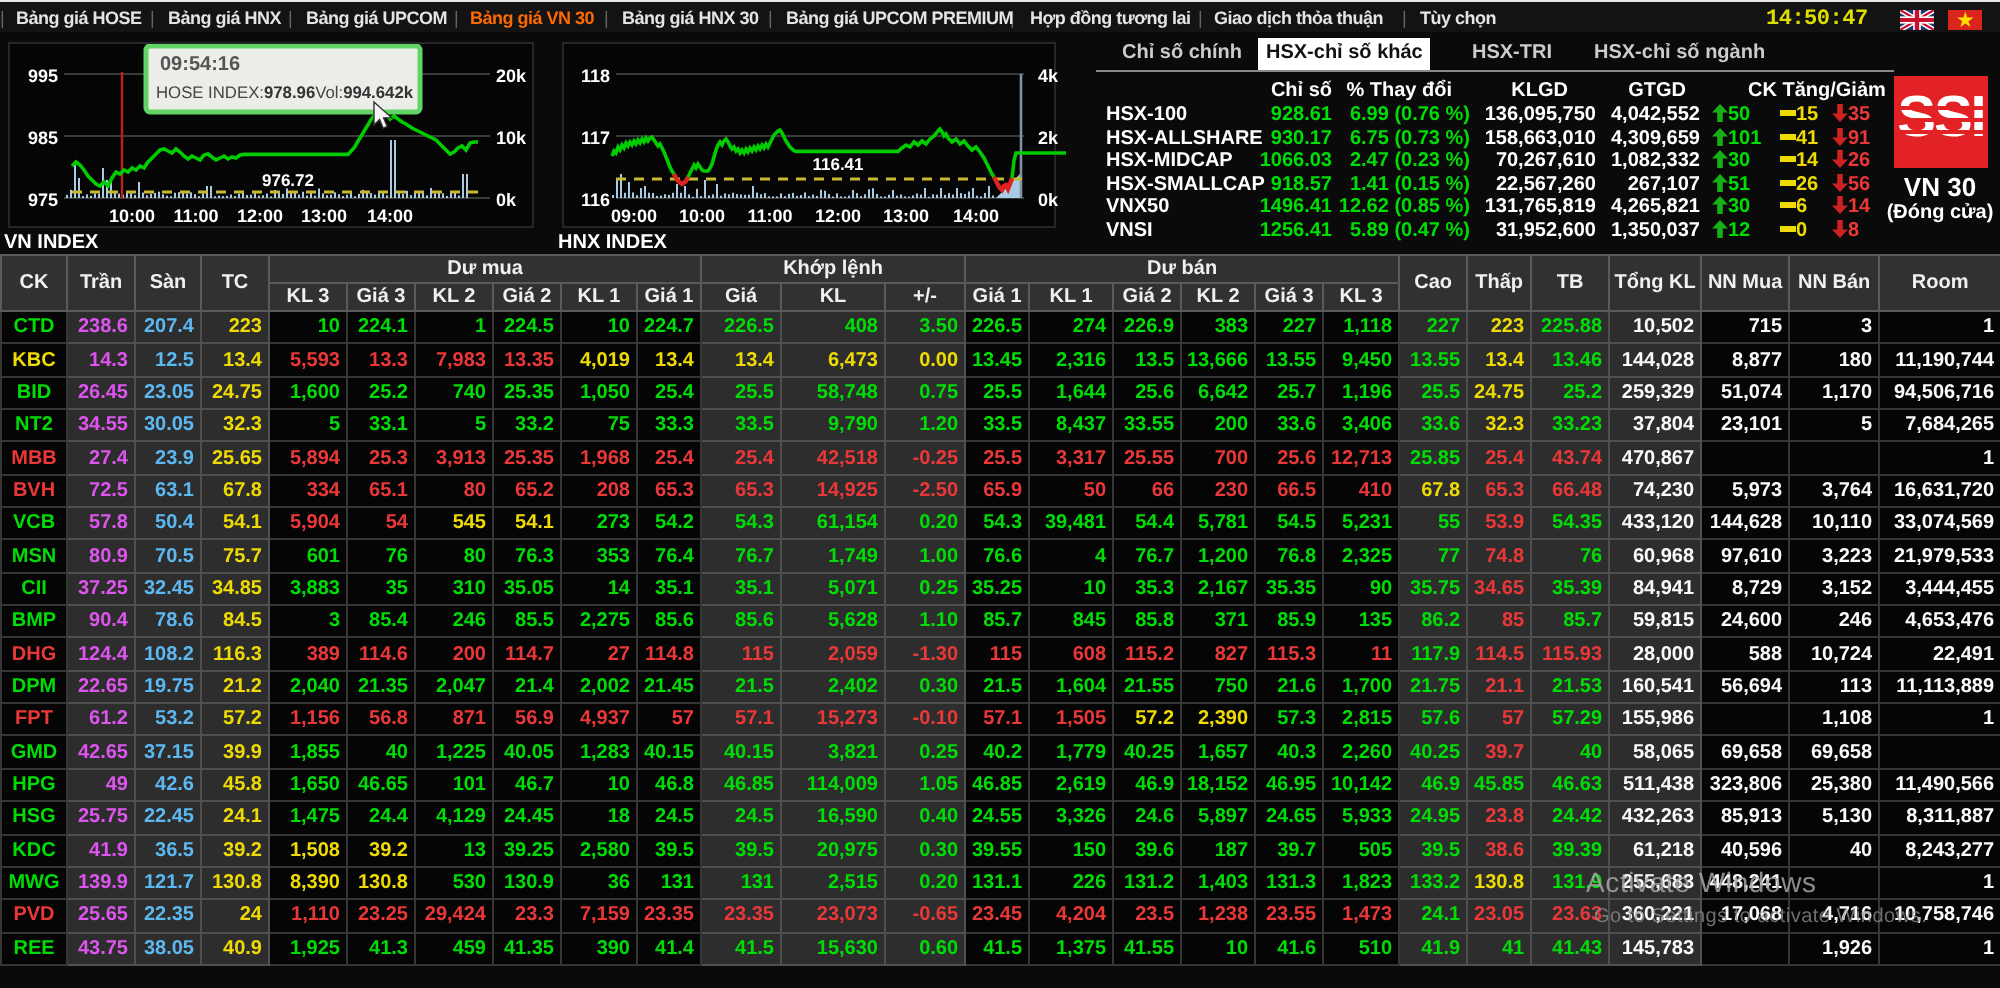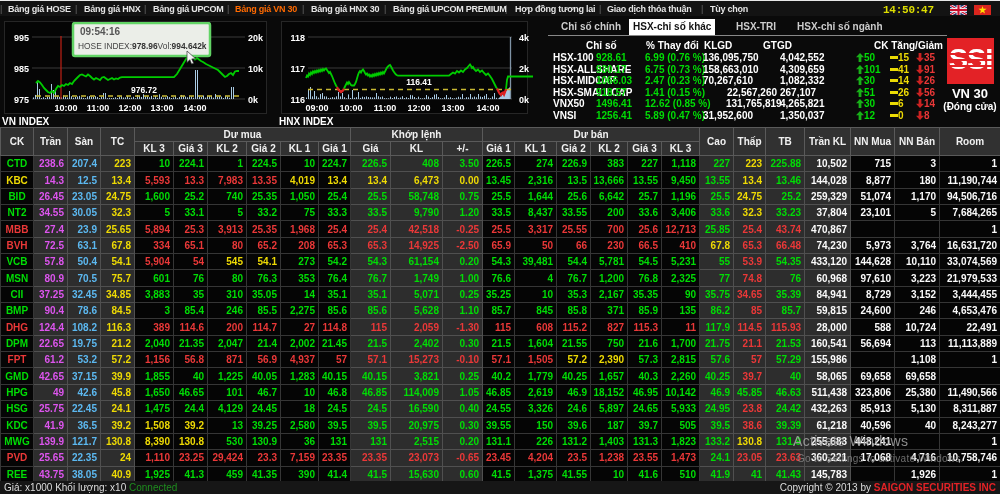--- a/index.html
+++ b/index.html
@@ -11,21 +11,21 @@
 #clock{position:absolute;left:883px;top:3px;color:#dede00;font-family:"Liberation Mono",monospace;font-size:11px;font-weight:bold}
 
 .panel{position:absolute;background:#050505;border:1px solid #262626}
 .chlabel{position:absolute;color:#fff;font-size:10px;font-weight:bold}
 
 #idx{position:absolute;left:540px;top:16px;width:460px;height:111px;color:#fff;font-size:10px;font-weight:bold}
 #idx .tab{position:absolute;top:3px;height:16px;line-height:16px;color:#ccc;padding:0 4px}
 #idx .tab.act{background:#fff;color:#111}
 #idxline{position:absolute;left:8px;right:53px;top:19px;border-bottom:1px solid #888}
 .ir{position:absolute;white-space:nowrap}
-.irr{text-align:left}
+.irr{text-align:right}
 #ssibox{position:absolute;left:407px;top:22px;width:47px;height:46px;background:#e32226;color:#fff;text-align:center;font-weight:bold}
 #ssibox .s{font-size:29px;line-height:43px;letter-spacing:-1px;font-weight:bold;color:#fff}
 #ssibox i{position:absolute;left:2px;right:2px;height:1.6px;background:#e32226}
 #vn30{position:absolute;left:400px;top:70px;width:60px;text-align:center;color:#fff;font-size:13px;font-weight:bold}
 #dongcua{position:absolute;left:398px;top:85px;width:64px;text-align:center;color:#fff;font-size:10px;font-weight:bold}
 
 #tbl{position:absolute;left:0;top:127px;border-collapse:collapse;table-layout:fixed;width:1000px;font-size:10px;font-weight:bold}
 #tbl th{background:#313131;color:#f0f0f0;border:1px solid #5a5a5a;font-size:10px;padding:0;text-align:center}
 #tbl td{border:1px solid #363636;padding:0 3px 0 0;text-align:right;overflow:hidden;white-space:nowrap;height:16.35px}
 #tbl td.b{background:#050505}
@@ -467,21 +467,21 @@
           <th rowspan="2">CK</th>
           <th rowspan="2">Trần</th>
           <th rowspan="2">Sàn</th>
           <th rowspan="2">TC</th>
           <th colspan="6">Dư mua</th>
           <th colspan="3">Khớp lệnh</th>
           <th colspan="6">Dư bán</th>
           <th rowspan="2">Cao</th>
           <th rowspan="2">Thấp</th>
           <th rowspan="2">TB</th>
-          <th rowspan="2">Trần KL</th>
+          <th rowspan="2">Tổng KL</th>
           <th rowspan="2">NN Mua</th>
           <th rowspan="2">NN Bán</th>
           <th rowspan="2">Room</th>
         </tr>
 <tr class="hr2">
           <th>KL 3</th>
           <th>Giá 3</th>
           <th>KL 2</th>
           <th>Giá 2</th>
           <th>KL 1</th>
@@ -1051,15 +1051,14 @@
           <td class="k g">41.9</td>
           <td class="k g">41</td>
           <td class="k g">41.43</td>
           <td class="k w">145,783</td>
           <td class="b w"></td>
           <td class="b w">1,926</td>
           <td class="b w">1</td>
         </tr>
       </tbody>
     </table>
-    <div id="bot"><span style="margin-left:4px">Giá: x1000 Khối lượng: x10 </span><span style="color:#1e8c1e">Connected</span><span style="float:right;margin-right:4px">Copyright © 2013 by <span style="color:#e32226;font-weight:bold">SAIGON SECURITIES INC</span></span></div>
     <div id="wm1">Activate Windows</div>
     <div id="wm2">Go to Settings to activate Windows.</div>
   </div>
 </body></html>

